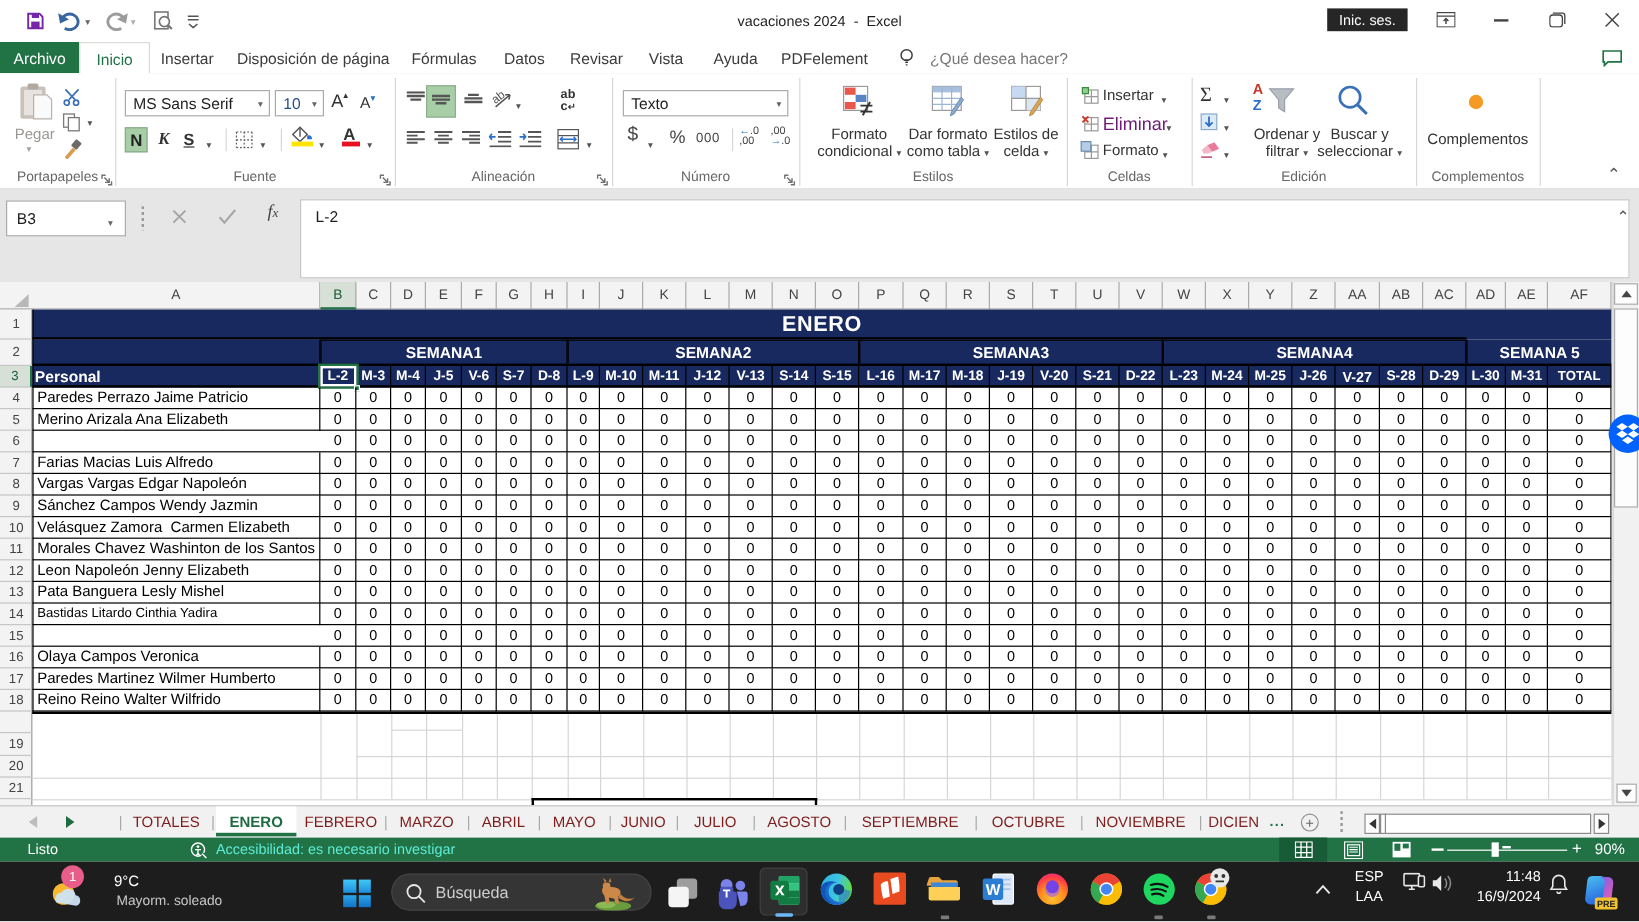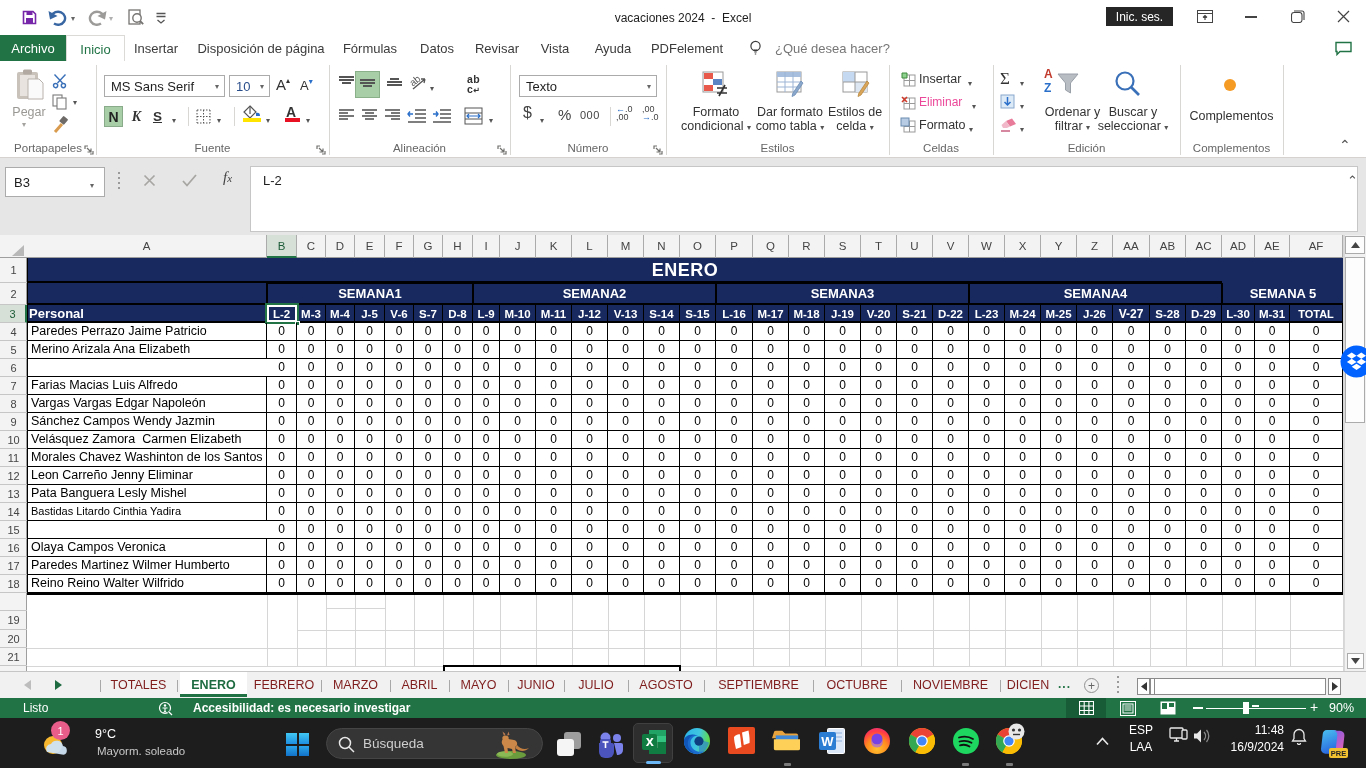--- a/index.html
+++ b/index.html
@@ -259,21 +259,21 @@
      <path d="M4 9.5 H15 M9.5 4 V15" stroke="#999" stroke-width="1"></path>
         <path d="M2 2 h5 v5 h-5 z" fill="#8fd18f" stroke="#3c8a3c" stroke-width="1"></path>
       </svg>
       <div class="b" style="left:919px;top:11px;font-size:12.5px;color:#333">Insertar</div>
       <div class="b" style="left:968px;top:14px"><span class="chev">▾</span></div>
       <svg class="b" style="left:900px;top:33px" width="16" height="16" viewBox="0 0 16 16">
      <rect x="4" y="4" width="11" height="11" fill="#fff" stroke="#999" stroke-width="1"></rect>
      <path d="M4 9.5 H15 M9.5 4 V15" stroke="#999" stroke-width="1"></path>
         <path d="M2 3 L7 8 M7 3 L2 8" stroke="#d03a2a" stroke-width="1.6"></path>
       </svg>
-      <div class="b" style="left:919px;top:34px;font-size:12px;color:#ec4899">Eliminar</div>
+      <div class="b" style="left:919px;top:34px;font-size:15px;color:#701a75">Eliminar</div>
       <div class="b" style="left:972px;top:37px"><span class="chev">▾</span></div>
       <svg class="b" style="left:900px;top:56px" width="16" height="16" viewBox="0 0 16 16">
      <rect x="4" y="4" width="11" height="11" fill="#fff" stroke="#999" stroke-width="1"></rect>
      <path d="M4 9.5 H15 M9.5 4 V15" stroke="#999" stroke-width="1"></path>
         <rect x="1" y="1" width="8" height="8" fill="#b8cce4" stroke="#6a8cb0" stroke-width="1"></rect>
       </svg>
       <div class="b" style="left:919px;top:57px;font-size:12.5px;color:#333">Formato</div>
       <div class="b" style="left:969px;top:60px"><span class="chev">▾</span></div>
  <div class="b" style="left:1000px;top:8px;font-size:17px;color:#333;font-family:'Liberation Serif',serif">Σ</div>
  <div class="b" style="left:1020px;top:14px"><span class="chev">▾</span></div>
@@ -695,21 +695,21 @@
         <div class="cell0" style="left:1014px;top:0;width:36px;height:18px">0</div>
         <div class="cell0" style="left:1050px;top:0;width:36px;height:18px">0</div>
         <div class="cell0" style="left:1086px;top:0;width:37px;height:18px">0</div>
         <div class="cell0" style="left:1123px;top:0;width:36px;height:18px">0</div>
         <div class="cell0" style="left:1159px;top:0;width:36px;height:18px">0</div>
         <div class="cell0" style="left:1195px;top:0;width:33px;height:18px">0</div>
         <div class="cell0" style="left:1228px;top:0;width:35px;height:18px">0</div>
         <div class="cell0" style="left:1263px;top:0;width:53px;height:18px">0</div>
       </div>
       <div class="b" style="left:27px;top:232px;width:1316px;height:18px;border-bottom:1px solid #000">
-        <div class="b" style="left:0;top:0;width:240px;height:18px;border-right:1px solid #000;font-size:12.5px;color:#000;line-height:17px;padding-left:4px;white-space:nowrap;overflow:hidden">Leon Carreño Jenny Eliminar</div>
+        <div class="b" style="left:0;top:0;width:240px;height:18px;border-right:1px solid #000;font-size:12.5px;color:#000;line-height:17px;padding-left:4px;white-space:nowrap;overflow:hidden">Leon Napoleón Jenny Elizabeth</div>
         <div class="cell0" style="left:240px;top:0;width:30px;height:18px">0</div>
         <div class="cell0" style="left:270px;top:0;width:29px;height:18px">0</div>
         <div class="cell0" style="left:299px;top:0;width:29px;height:18px">0</div>
         <div class="cell0" style="left:328px;top:0;width:30px;height:18px">0</div>
         <div class="cell0" style="left:358px;top:0;width:29px;height:18px">0</div>
         <div class="cell0" style="left:387px;top:0;width:29px;height:18px">0</div>
         <div class="cell0" style="left:416px;top:0;width:30px;height:18px">0</div>
         <div class="cell0" style="left:446px;top:0;width:27px;height:18px">0</div>
         <div class="cell0" style="left:473px;top:0;width:36px;height:18px">0</div>
         <div class="cell0" style="left:509px;top:0;width:36px;height:18px">0</div>
@@ -1042,21 +1042,21 @@
     </div>
 <div class="b" style="left:0;top:698px;width:1366px;height:20px;background:#217346">
       <div class="b" style="left:23px;top:3px;color:#fff;font-size:12px">Listo</div>
       <svg class="b" style="left:158px;top:3px" width="15" height="15" viewBox="0 0 15 15">
  <circle cx="7" cy="7" r="5.5" fill="none" stroke="#fff" stroke-width="1.2"></circle>
  <circle cx="7" cy="4.5" r="1.2" fill="#fff"></circle>
  <path d="M4.5 7 h5 M7 7 v3.5 M5.5 12 l1.5 -2 l1.5 2" stroke="#fff" stroke-width="1.1" fill="none"></path>
  <path d="M10.5 10.5 l4 4" stroke="#217346" stroke-width="3"></path>
  <path d="M10.5 10.5 l3.5 3.5" stroke="#fff" stroke-width="1.2"></path>
 </svg>
-      <div class="b" style="left:193px;top:3px;color:#ffffff;font-size:12px;font-weight:bold">Accesibilidad: es necesario investigar</div>
+      <div class="b" style="left:180px;top:3px;color:#5eead4;font-size:12px;font-weight:normal">Accesibilidad: es necesario investigar</div>
       <div class="b ct" style="left:1066px;top:0;width:40px;height:20px;background:#185c37">
         <svg width="15" height="14" viewBox="0 0 15 14">
           <path d="M0.5 0.5 h14 v13 h-14 z M0.5 5 h14 M0.5 9.5 h14 M5.2 0.5 v13 M9.9 0.5 v13" stroke="#fff" stroke-width="1.1" fill="none"></path>
         </svg>
       </div>
       <div class="b ct" style="left:1108px;top:0;width:40px;height:20px">
         <svg width="16" height="15" viewBox="0 0 16 15">
           <rect x="0.5" y="0.5" width="15" height="14" fill="none" stroke="#fff" stroke-width="1"></rect>
           <rect x="3" y="3" width="10" height="9" fill="none" stroke="#fff" stroke-width="1"></rect>
           <path d="M4.5 5 h7 M4.5 7 h7 M4.5 9 h7" stroke="#fff" stroke-width="0.9"></path>

